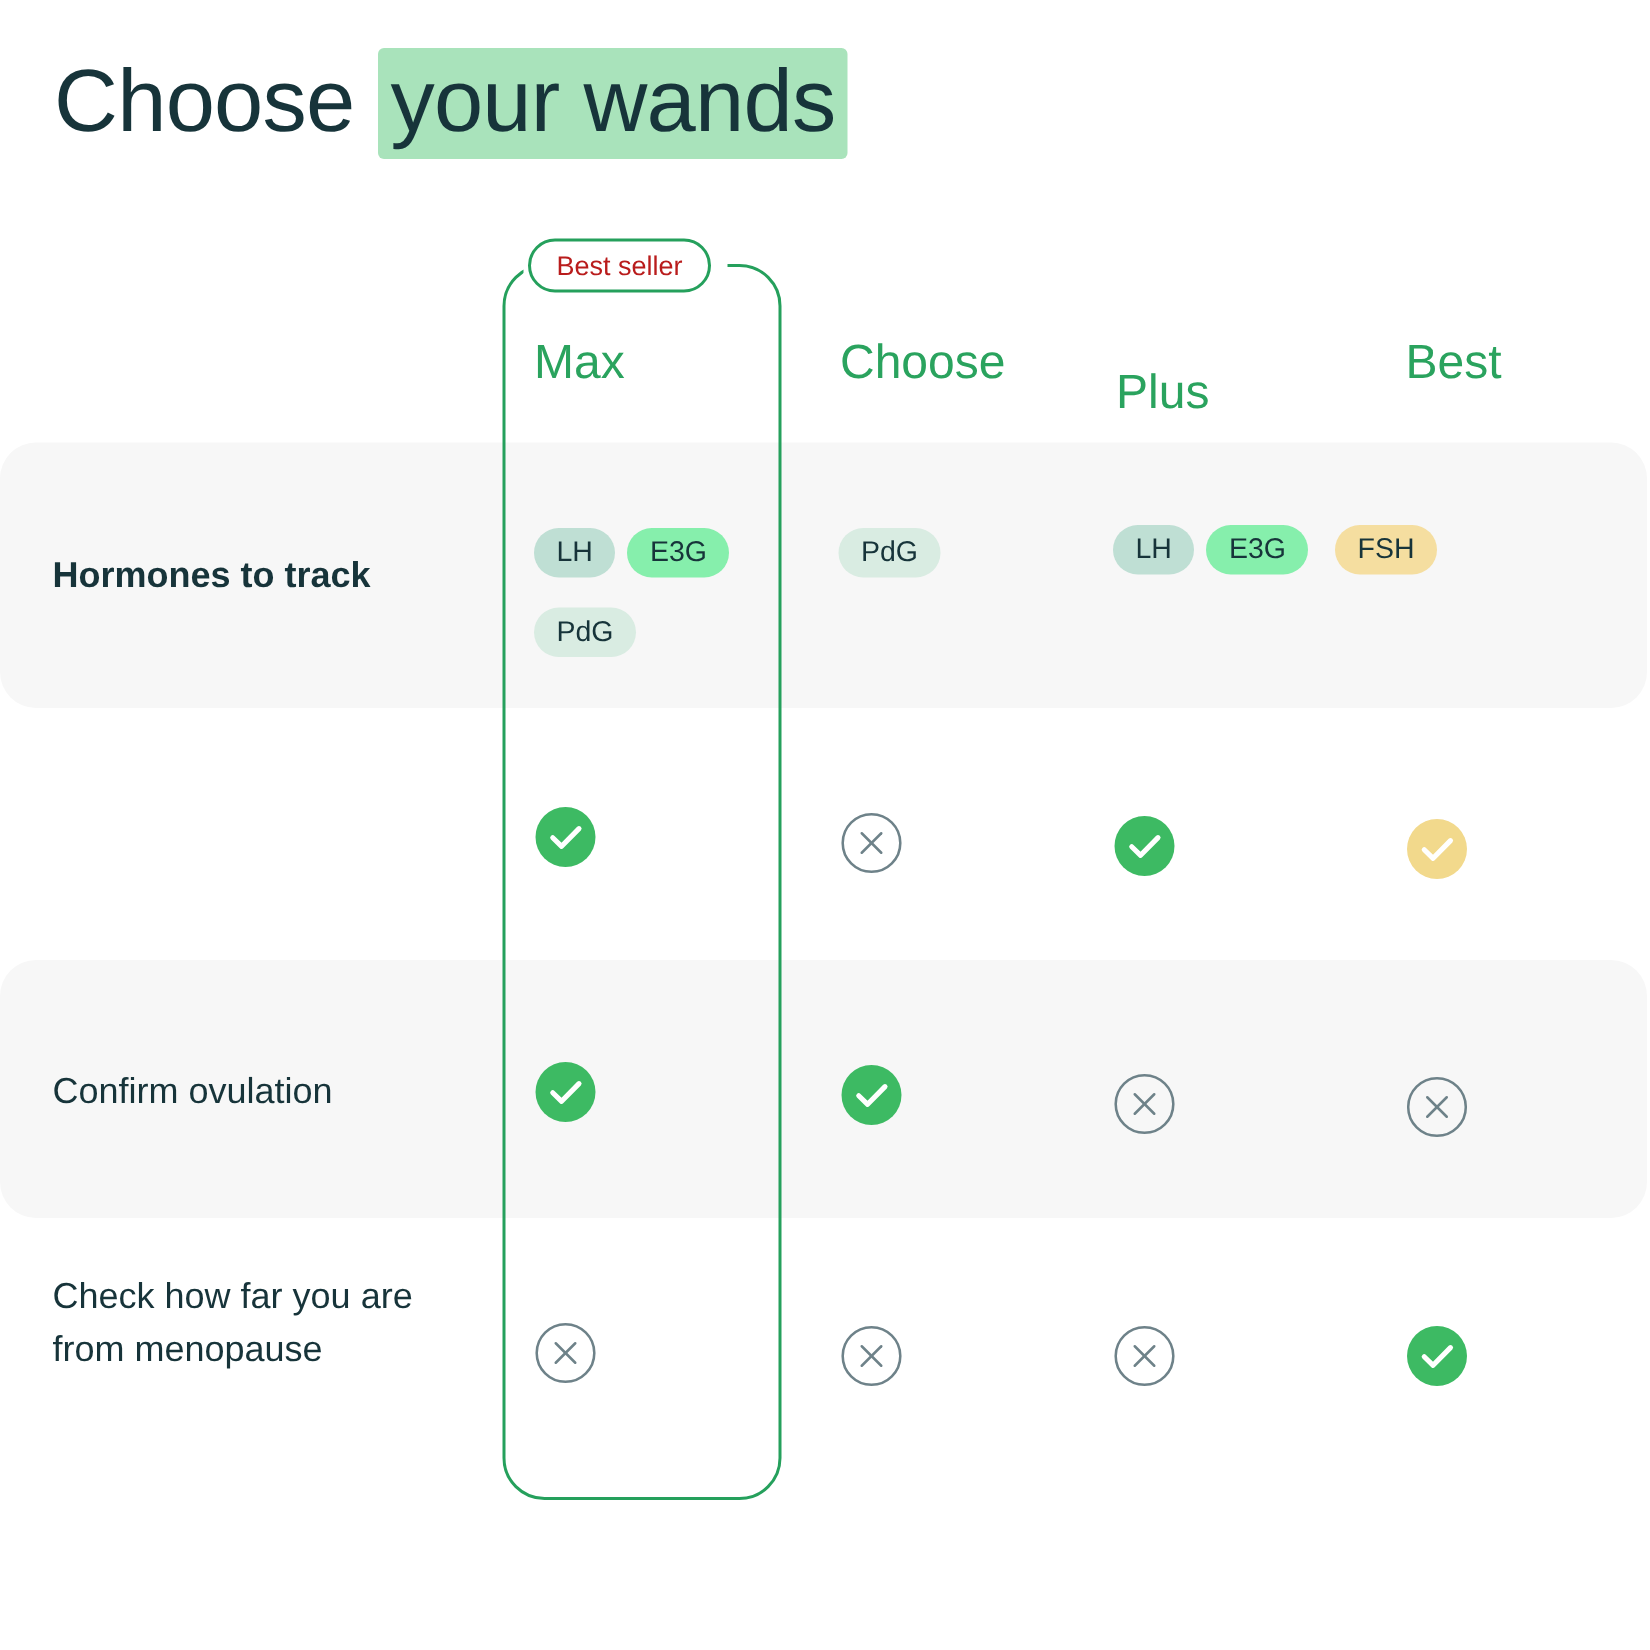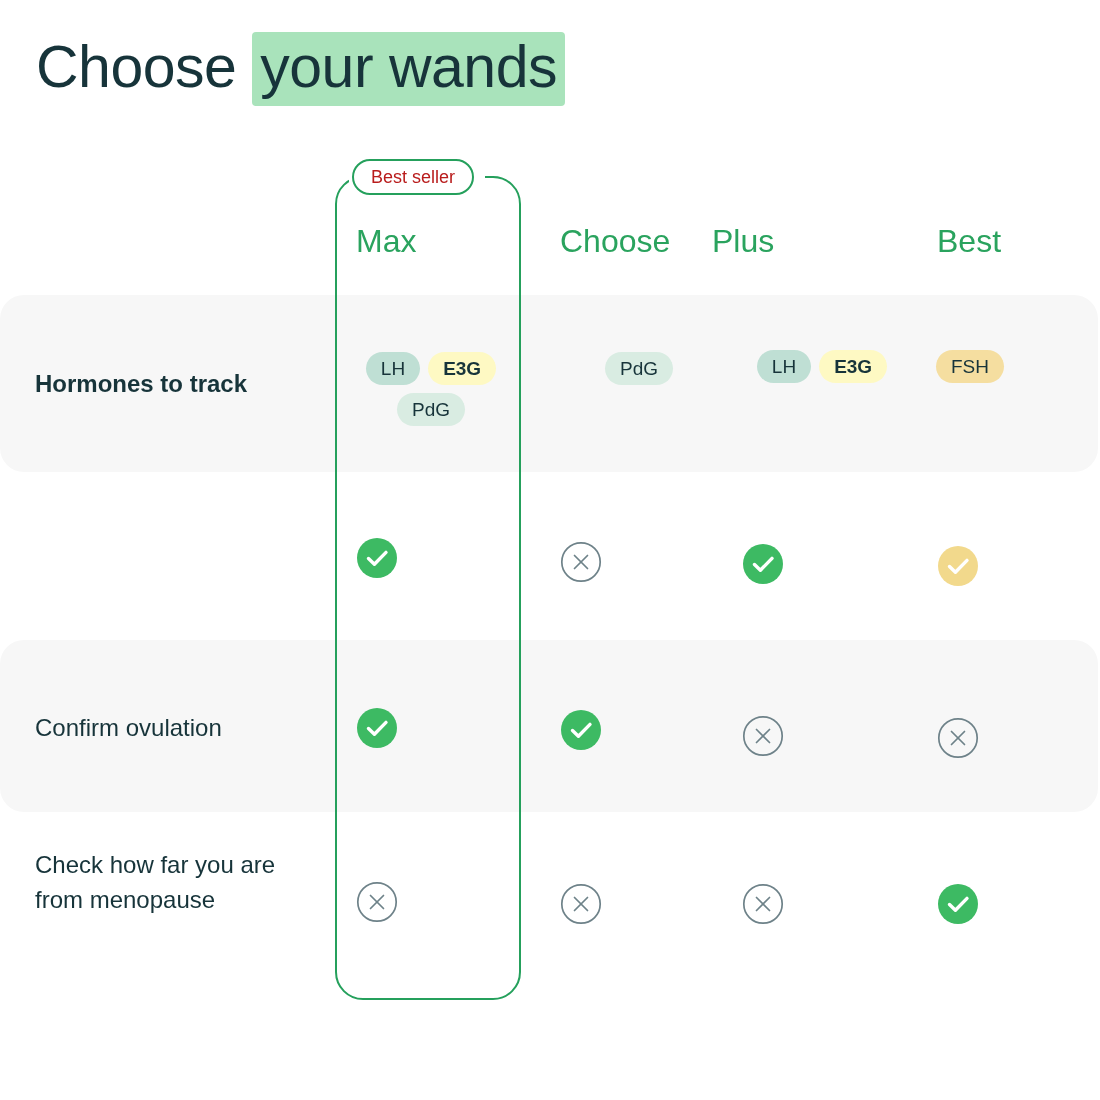--- a/index.html
+++ b/index.html
@@ -92,21 +92,21 @@
   .col-head {
     position: absolute;
     top: 220px;
     font-size: 32px;
     line-height: 42px;
     color: #2aa35e;
     white-space: nowrap;
   }
   .col-head.c0 { left: 356px; }
   .col-head.c1 { left: 560px; }
-  .col-head.c2 { left: 712px; }
+  .col-head.c2 { left: 744px; margin-top: 20px; }
   .col-head.c3 { left: 937px; }
 
   
   .row-label {
     position: absolute;
     left: 35px;
     width: 280px;
     font-size: 24px;
     line-height: 35px;
     color: #17343a;
@@ -114,42 +114,41 @@
   .row-label.r0 { top: 366px; font-weight: bold; }
   .row-label.r1 { top: 538px; }
   .row-label.r2 { top: 710px; }
   .row-label.r3 { top: 847px; }
 
   
   .badge-group {
     position: absolute;
     display: flex;
     flex-wrap: wrap;
-    gap: 8px 8px;
-    justify-content: center;
+    gap: 20px 8px;
   }
   .bg-c0 { left: 356px; top: 352px; width: 150px; }
   .bg-c1 { left: 559px; top: 352px; width: 160px; }
   .bg-c2 { left: 742px; top: 350px; width: 160px; }
   .bg-c3 { left: 890px; top: 350px; width: 160px; }
 
   .hbadge {
     height: 33px;
     padding: 0 15px;
     display: inline-flex;
     align-items: center;
     justify-content: center;
     border-radius: 17px;
     font-size: 19px;
     line-height: 1;
     color: #17343a;
     white-space: nowrap;
   }
   .hbadge.mint     { background: #bfdfd4; }
-  .hbadge.lavender { background: #fef9c3; font-weight: bold; }
+  .hbadge.lavender { background: #86efac; }
   .hbadge.palemint { background: #d9ece2; }
   .hbadge.sand     { background: #f5deA0; }
 
   
   .cell-icon {
     position: absolute;
     width: 42px;
     height: 42px;
   }
   .cell-icon svg { display: block; width: 42px; height: 42px; }

